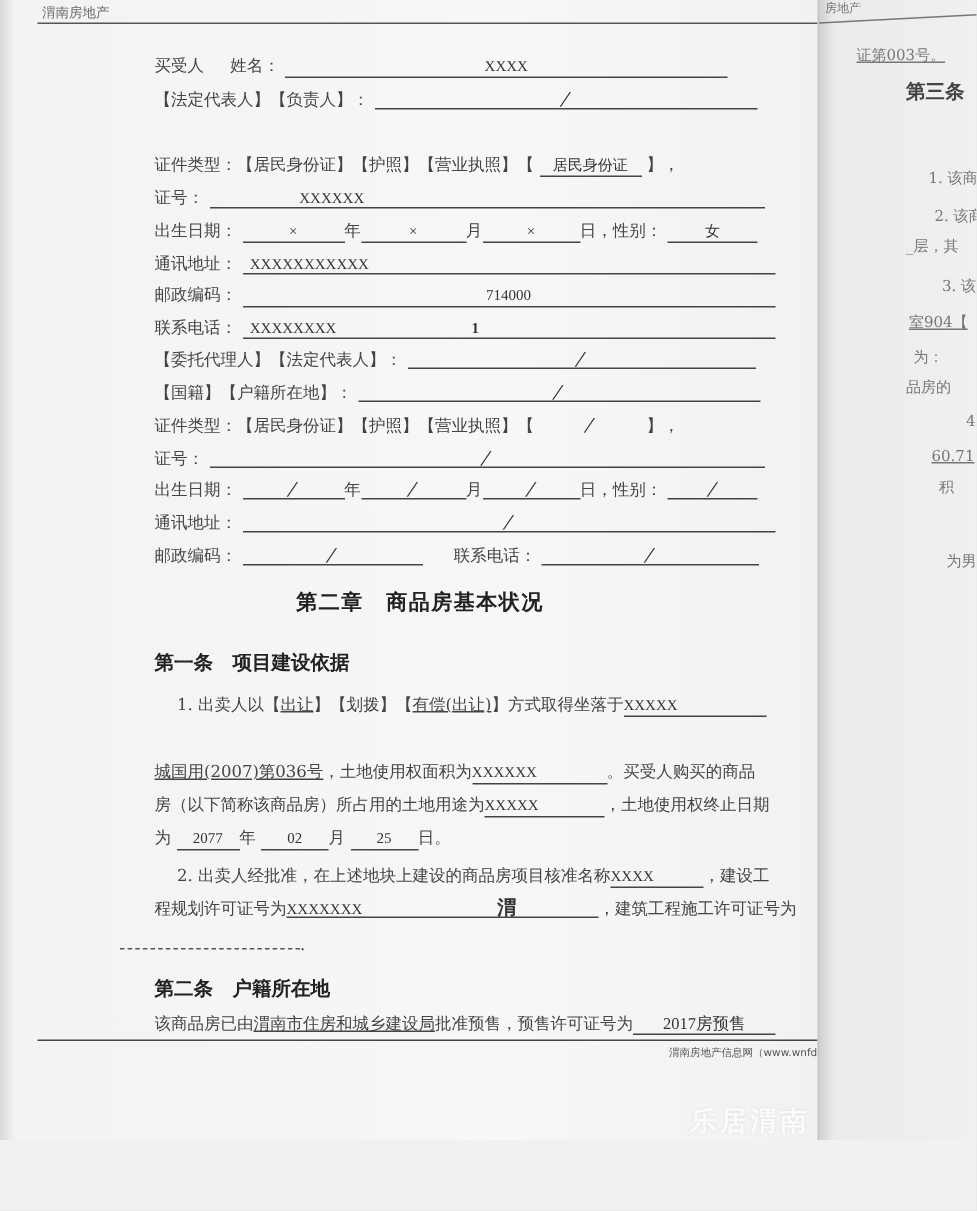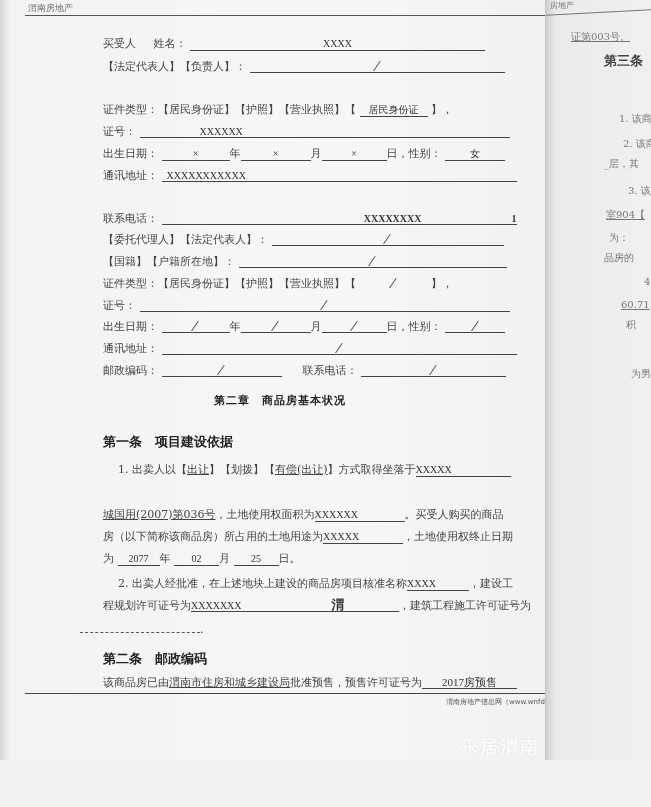--- a/index.html
+++ b/index.html
@@ -29,21 +29,21 @@
   .rp-brand { position:absolute; left:4px; top:0px; font-size:8px; color:#777; font-family:"DejaVu Sans",sans-serif; }
   .rp-text { position:absolute; font-size:10px; color:#777; white-space:nowrap; }
   .rp-bold { font-weight:bold; font-size:13px; color:#444; font-family:"DejaVu Sans",sans-serif; }
   .rp-ul { text-decoration:underline; }
 
   .row { position:absolute; font-size:11px; white-space:nowrap; color:#444; }
   .blank { display:inline-block; border-bottom:1px solid #444; text-align:center; vertical-align:baseline; height:12px; line-height:12px; font-size:10px; }
   .fill { font-family:"Liberation Serif",serif; font-size:10px; color:#333; }
   .slash { display:inline-block; font-size:12px; color:#333; transform:skewX(-20deg); }
   .ul { text-decoration:underline; }
-  .chapter { position:absolute; left:0; width:560px; text-align:center; font-weight:bold; font-size:11px; color:#222; font-family:"DejaVu Sans",sans-serif; letter-spacing:1px; }
+  .chapter { position:absolute; left:0; width:560px; text-align:center; font-weight:bold; font-size:14px; color:#222; font-family:"DejaVu Sans",sans-serif; letter-spacing:1px; }
   .article { position:absolute; font-weight:bold; font-size:13px; color:#222; font-family:"DejaVu Sans",sans-serif; }
   .footer-line { position:absolute; left:25px; top:693px; width:520px; height:1px; background:#444; }
   .footer-text { position:absolute; left:446px; top:697px; font-size:7px; color:#555; font-family:"DejaVu Sans",sans-serif; white-space:nowrap; }
   .watermark { position:absolute; left:460px; top:735px; font-size:18px; font-weight:bold; color:rgba(255,255,255,0.85); letter-spacing:2px; font-family:"DejaVu Sans",sans-serif; text-shadow:0 0 2px #ddd; }
 </style>
 </head>
 <body>
 
 <div class="page">
   <span class="hdr-brand">渭南房地产</span>
@@ -69,23 +69,27 @@
   </div>
   <div class="row" style="left:103px;top:146px;">
     <span>出生日期：</span>
     <span class="blank fill" style="width:68px;">×</span><span>年</span><span class="blank fill" style="width:70px;">×</span><span>月</span><span class="blank fill" style="width:65px;">×</span><span>日，性别：</span>
     <span class="blank fill" style="width:60px;">女</span>
   </div>
   <div class="row" style="left:103px;top:168px;">
     <span>通讯地址：</span>
     <span class="blank fill" style="width:355px;text-align:left;padding-left:5px;box-sizing:border-box;">XXXXXXXXXXX</span>
   </div>
+  <div class="row" style="left:103px;top:189px;">
+    <span>邮政编码：</span>
+    <span class="blank fill" style="width:355px;">714000</span>
+  </div>
   <div class="row" style="left:103px;top:211px;">
     <span>联系电话：</span>
-    <span class="blank fill" style="width:355px;text-align:right;padding-left:5px;box-sizing:border-box;font-weight:bold;"><span>XXXXXXXX</span><span style="display:inline-block;width:90px;"></span><b>1</b></span>
+    <span class="blank fill" style="width:355px;text-align:left;padding-left:5px;box-sizing:border-box;"><span>XXXXXXXX</span><span style="display:inline-block;width:90px;"></span><b>1</b></span>
   </div>
 
   <div class="row" style="left:103px;top:232px;">
     <span>【委托代理人】【法定代表人】：</span>
     <span class="blank" style="width:232px;"><span class="slash">/</span></span>
   </div>
   <div class="row" style="left:103px;top:254px;">
     <span>【国籍】【户籍所在地】：</span>
     <span class="blank" style="width:268px;"><span class="slash">/</span></span>
   </div>
@@ -137,21 +141,21 @@
   <div class="row" style="left:118px;top:576px;">
     <span>2. 出卖人经批准，在上述地块上建设的商品房项目核准名称</span><span class="blank fill" style="width:62px;text-align:left;">XXXX</span><span>，建设工</span>
   </div>
   <div class="row" style="left:103px;top:598px;">
     <span>程规划许可证号为</span><span class="blank fill" style="width:208px;text-align:left;"><span>XXXXXXX</span><span style="display:inline-block;width:90px;"></span><b style="font-size:13px;">渭</b></span><span>，建筑工程施工许可证号为</span>
   </div>
   <div class="row" style="left:80px;top:620px;">
     <span class="blank" style="width:120px;border-bottom:1px dashed #555;"></span><span>.</span>
   </div>
 
-  <div class="article" style="left:103px;top:650px;">第二条　邮政编码</div>
+  <div class="article" style="left:103px;top:650px;">第二条　户籍所在地</div>
   <div class="row" style="left:103px;top:675px;">
     <span>该商品房已由</span><span class="ul">渭南市住房和城乡建设局</span><span>批准预售，预售许可证号为</span><span class="blank fill" style="width:95px;font-size:11px;">2017房预售</span>
   </div>
 
   <div class="footer-line"></div>
   <div class="footer-text">渭南房地产信息网（www.wnfdc.com）</div>
 </div>
 
 <div class="right-page">
   <span class="rp-brand">房地产</span>

